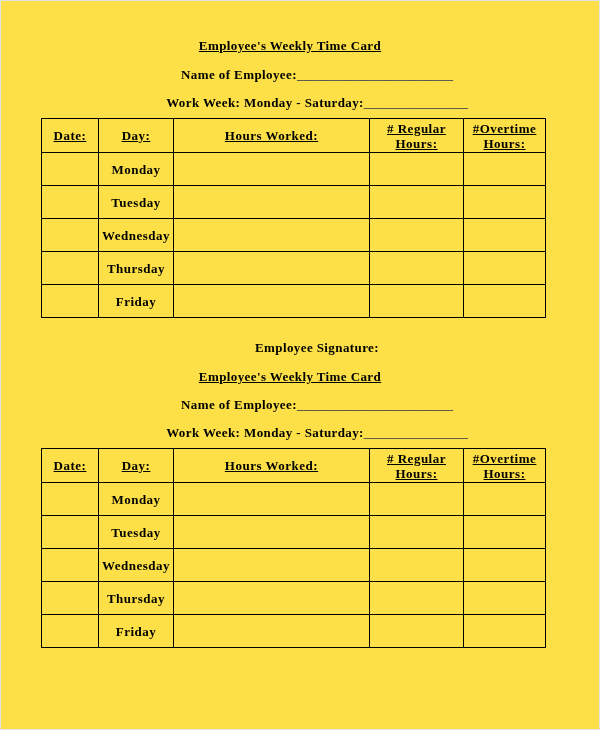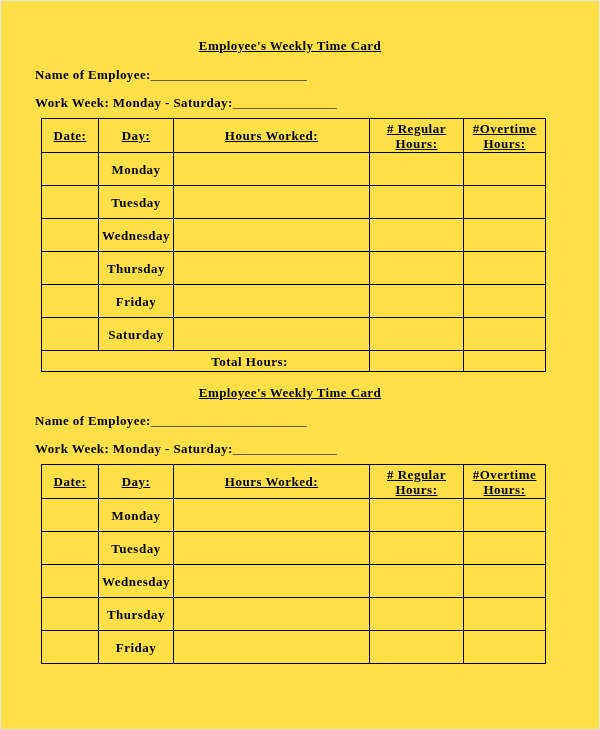--- a/index.html
+++ b/index.html
@@ -9,21 +9,21 @@
     box-sizing: border-box;
     background: #fde047;
     border: 1px solid #e2e2e2;
     overflow: hidden;
     font-family: "Liberation Serif", "DejaVu Serif", serif;
     font-weight: 700;
     color: #000;
     font-size: 13px;
     letter-spacing: 0.4px;
   }
-  p { margin: 0; line-height: 16px; }
+  p { margin: 0; line-height: 16px; text-align: center; }
   .form-title {
     text-align: center;
     text-decoration: underline;
     margin-right: 20px;
   }
   .t1-title { margin-top: 37px; }
   .t1-name { margin-top: 13px; margin-left: 34px; }
   .t1-week { margin-top: 12px; margin-left: 34px; }
   .t1-sig  { margin-top: 22px; margin-left: 34px; }
   .t2-title { margin-top: 13px; }
@@ -111,35 +111,24 @@
         <td class="day-row"></td>
         <td class="day-row"></td>
       </tr>
       <tr>
         <td class="day-row"></td>
         <td class="day-row">Friday</td>
         <td class="day-row"></td>
         <td class="day-row"></td>
         <td class="day-row"></td>
       </tr>
-      <tr>
-        <td class="day-row"></td>
-        <td class="day-row">Saturday</td>
-        <td class="day-row"></td>
-        <td class="day-row"></td>
-        <td class="day-row"></td>
-      </tr>
-      <tr>
-        <td class="total-cell" colspan="3">Total Hours:</td>
-        <td class="total-cell"></td>
-        <td class="total-cell"></td>
-      </tr>
     </tbody>
       </table>
 
+    <p class="t1-sig">Employee Signature:</p>
   </section>
 
   <section>
     <p class="form-title t2-title">Employee's Weekly Time Card</p>
 
     <p class="t2-name"><span>Name of Employee:</span><span class="blank-line">________________________</span></p>
 
     <p class="t2-week"><span>Work Week: Monday - Saturday:</span><span class="blank-line">________________</span></p>
 
     <table class="timecard t2-table">

